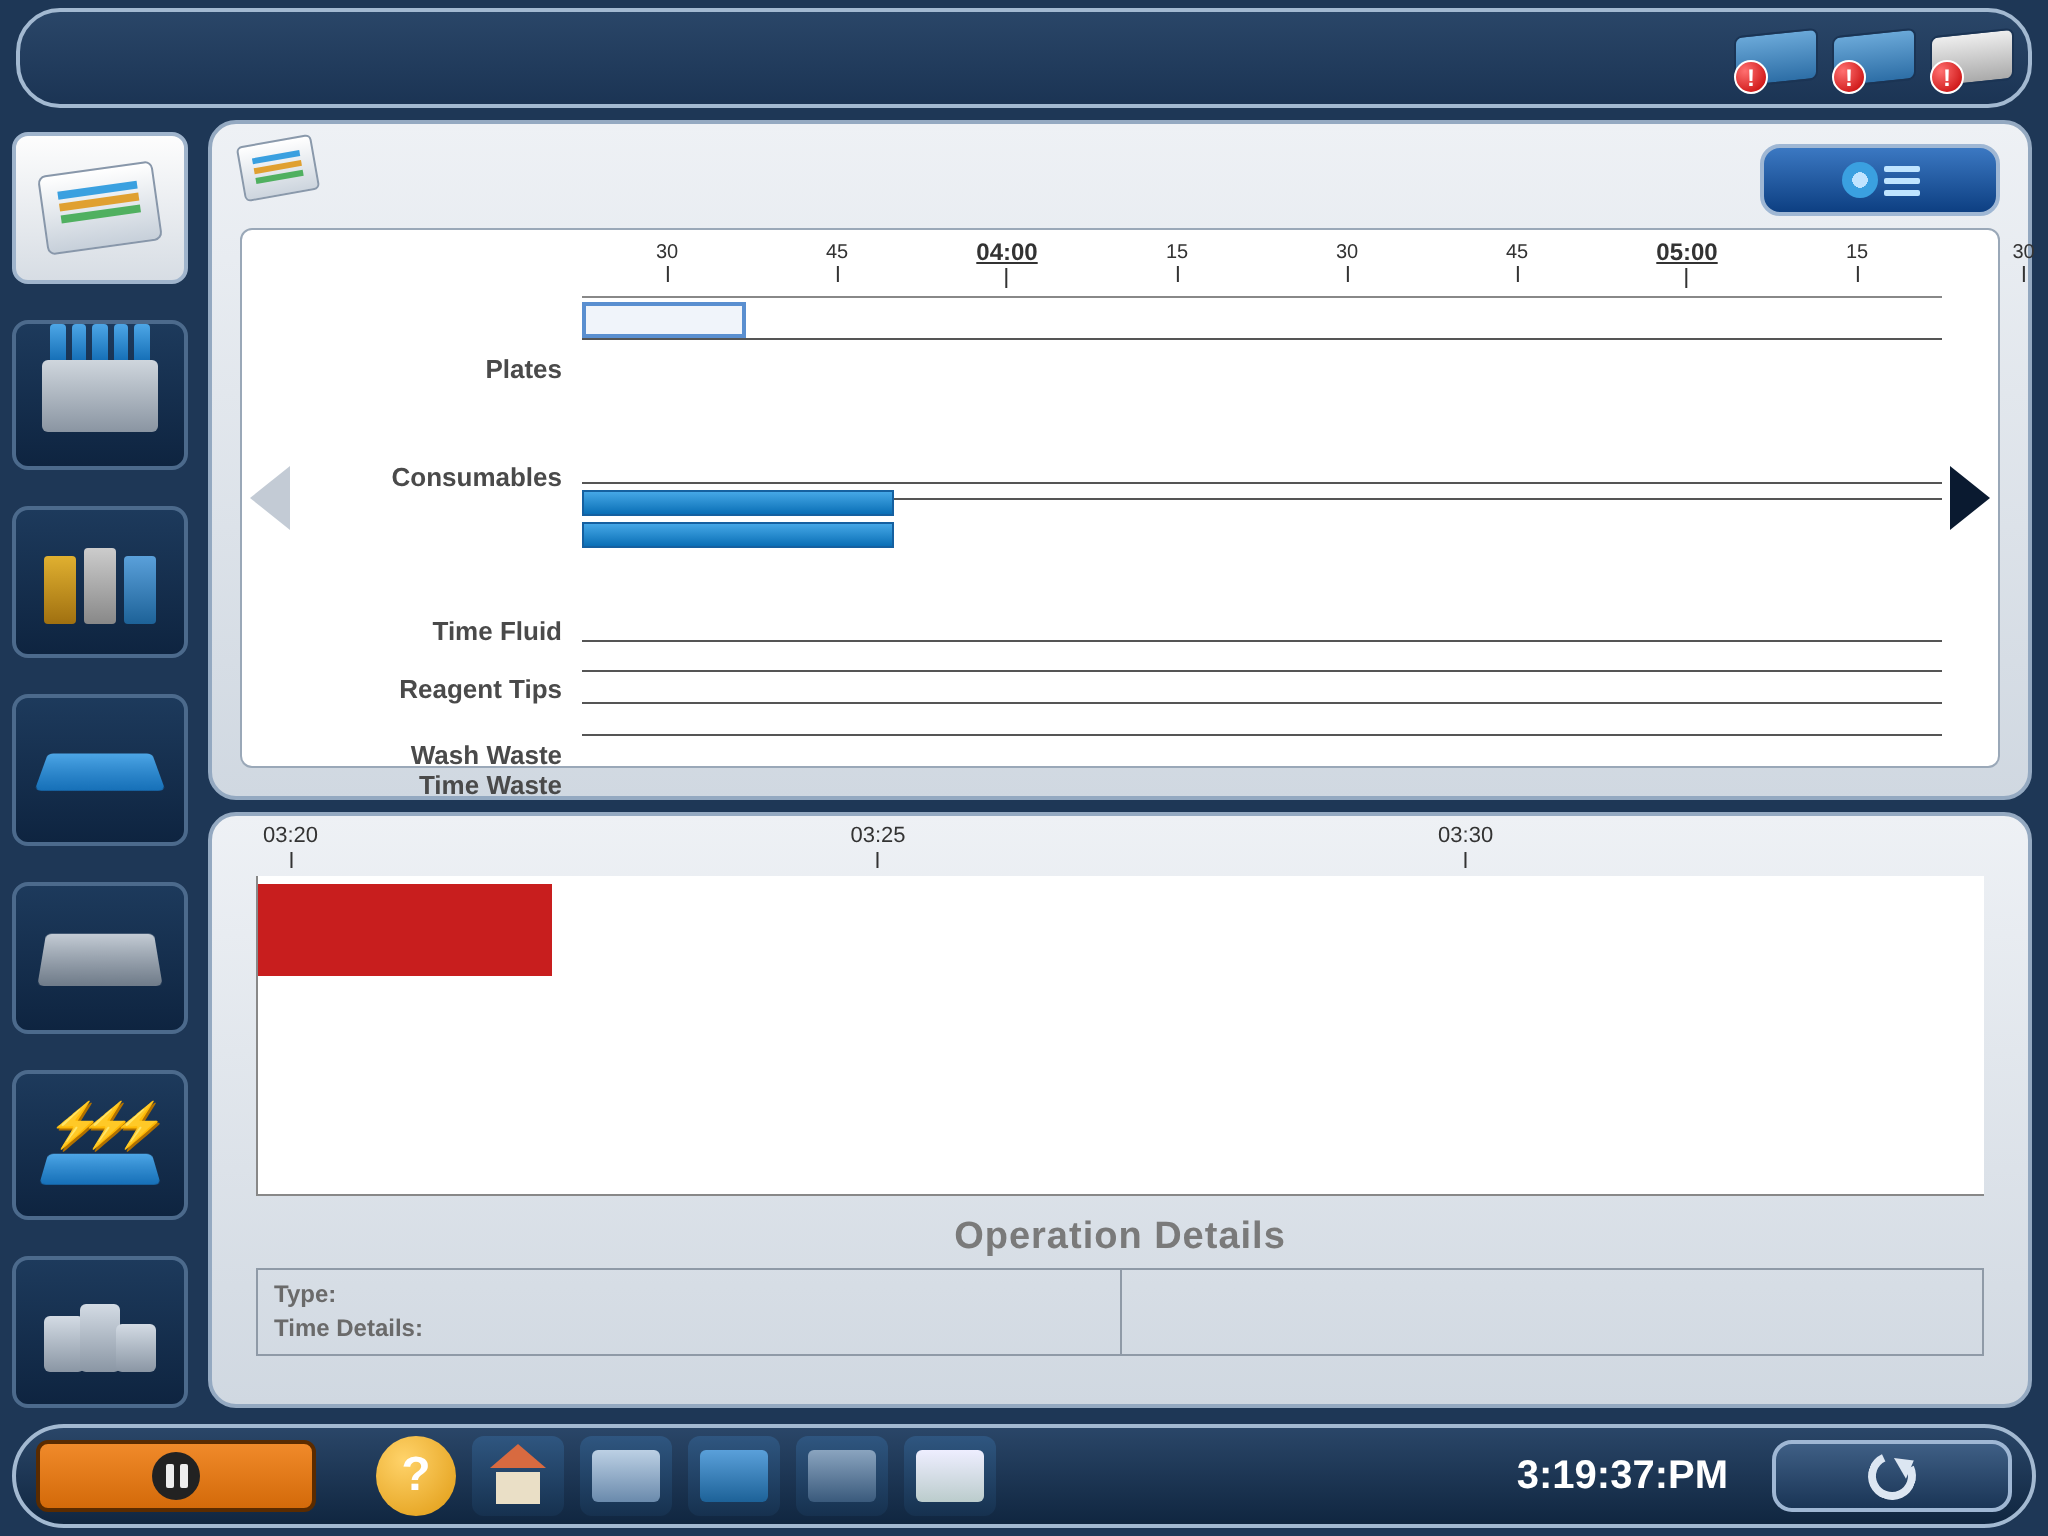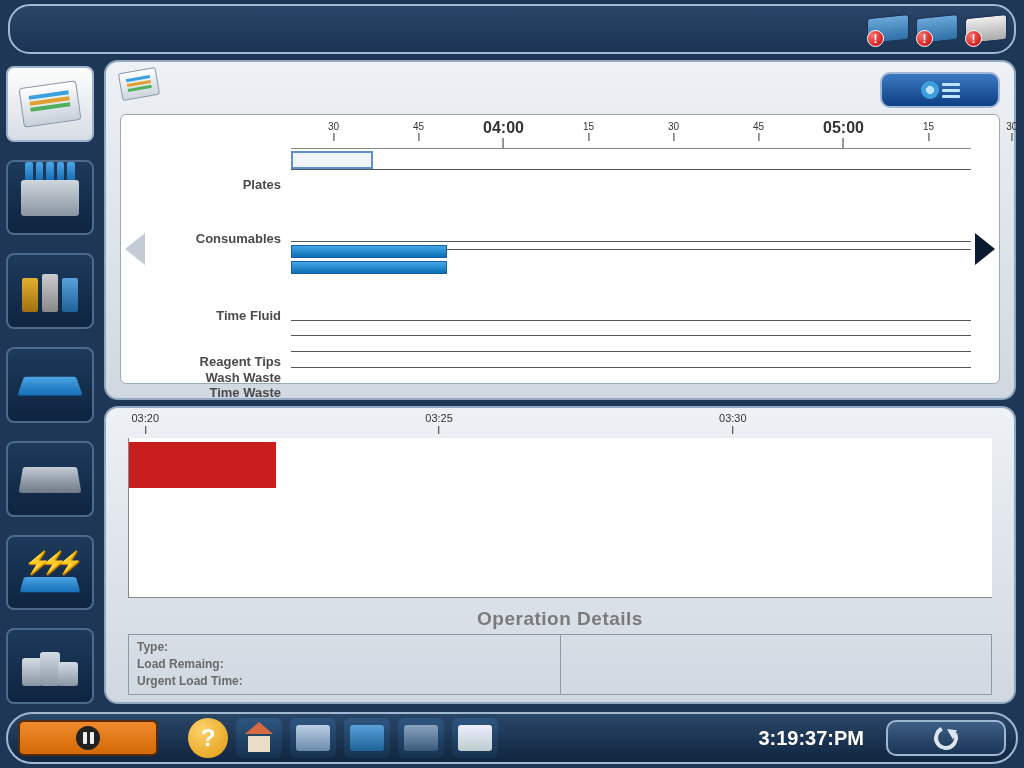--- a/index.html
+++ b/index.html
@@ -121,21 +121,21 @@
     position:absolute; left:10px; top:30px; width:150px; bottom:6px;
     text-align:right; font-weight:bold; color:#4a4a4a; font-size:13px;
     font-family: "Arial Narrow", Arial, sans-serif;
   }
   .gantt-labels div{position:absolute;right:0;width:150px;}
   .gantt-area {
     position:absolute; left:170px; right:28px; top:6px; bottom:6px;
   }
   .time-axis { position:relative; height:28px; border-bottom:1px solid #888;}
   .time-axis .tick{position:absolute;top:0;transform:translateX(-50%);font-size:10px;color:#333;text-align:left;}
-  .time-axis .tick.major{font-weight:bold;font-size:16px;top:-2px;}
+  .time-axis .tick.major{font-weight:bold;font-size:12px;top:-2px;text-decoration:underline;}
   .time-axis .tick .mark{display:block;width:1px;height:8px;background:#333;margin:1px auto 0;}
   .time-axis .tick.major .mark{height:10px;}
   .row-line{position:absolute;left:0;right:0;height:1px;background:#555;}
   .bar{position:absolute;height:18px;border:1px solid #1560a0;}
   .bar.red{background:#c81e1e;border-color:#7a0c0c;}
   .bar.outline{background:#f0f4fa;border:2px solid #5a8fd0;}
   .bar.blue{background:linear-gradient(#45a7e6,#0a6fb6);}
 
   .nav-arrow{position:absolute;top:50%;transform:translateY(-50%);width:0;height:0;cursor:pointer;}
   .nav-arrow.left{left:4px;border-top:16px solid transparent;border-bottom:16px solid transparent;border-right:20px solid #c3cbd5;}
@@ -260,21 +260,21 @@
     </div>
 
     <div class="gantt-wrap">
       <div class="nav-arrow left"></div>
       <div class="nav-arrow right"></div>
 
       <div class="gantt-labels">
         <div style="top:32px">Plates</div>
         <div style="top:86px">Consumables</div>
         <div style="top:163px">Time Fluid</div>
-        <div style="top:209px">Reagent Tips</div>
+        <div style="top:192px">Reagent Tips</div>
         <div style="top:225px">Wash Waste</div>
         <div style="top:240px">Time Waste</div>
       </div>
 
       <div class="gantt-area" id="gantt-area">
         <div class="time-axis" id="time-axis">
             <div class="tick major" style="left: 31.25%;">04:00<span class="mark"></span></div>
             <div class="tick major" style="left: 81.25%;">05:00<span class="mark"></span></div>
             <div class="tick" style="left: 6.25%;">30<span class="mark"></span></div>
             <div class="tick" style="left: 18.75%;">45<span class="mark"></span></div>
@@ -305,22 +305,21 @@
         <div class="t" style="left: 36%;">03:25<span class="mark"></span></div>
         <div class="t" style="left: 70%;">03:30<span class="mark"></span></div>
       </div>
     <div class="detail-chart">
       <div class="block" id="detail-block" style="left: 0%; width: 17%;"></div>
     </div>
     <div class="opd-title">Operation Details</div>
     <div class="opd-grid">
       <div class="col">
         <div class="row">Type:</div>
-        <div class="row">Load Remaing:</div>
-        <div class="row">Urgent Load Time:</div>
+        <div class="row">Time Details:</div>
       </div>
       <div class="col">
         <div class="row">&nbsp;</div>
       </div>
     </div>
   </div>
 
 </div>
 
 <div class="bottombar">

